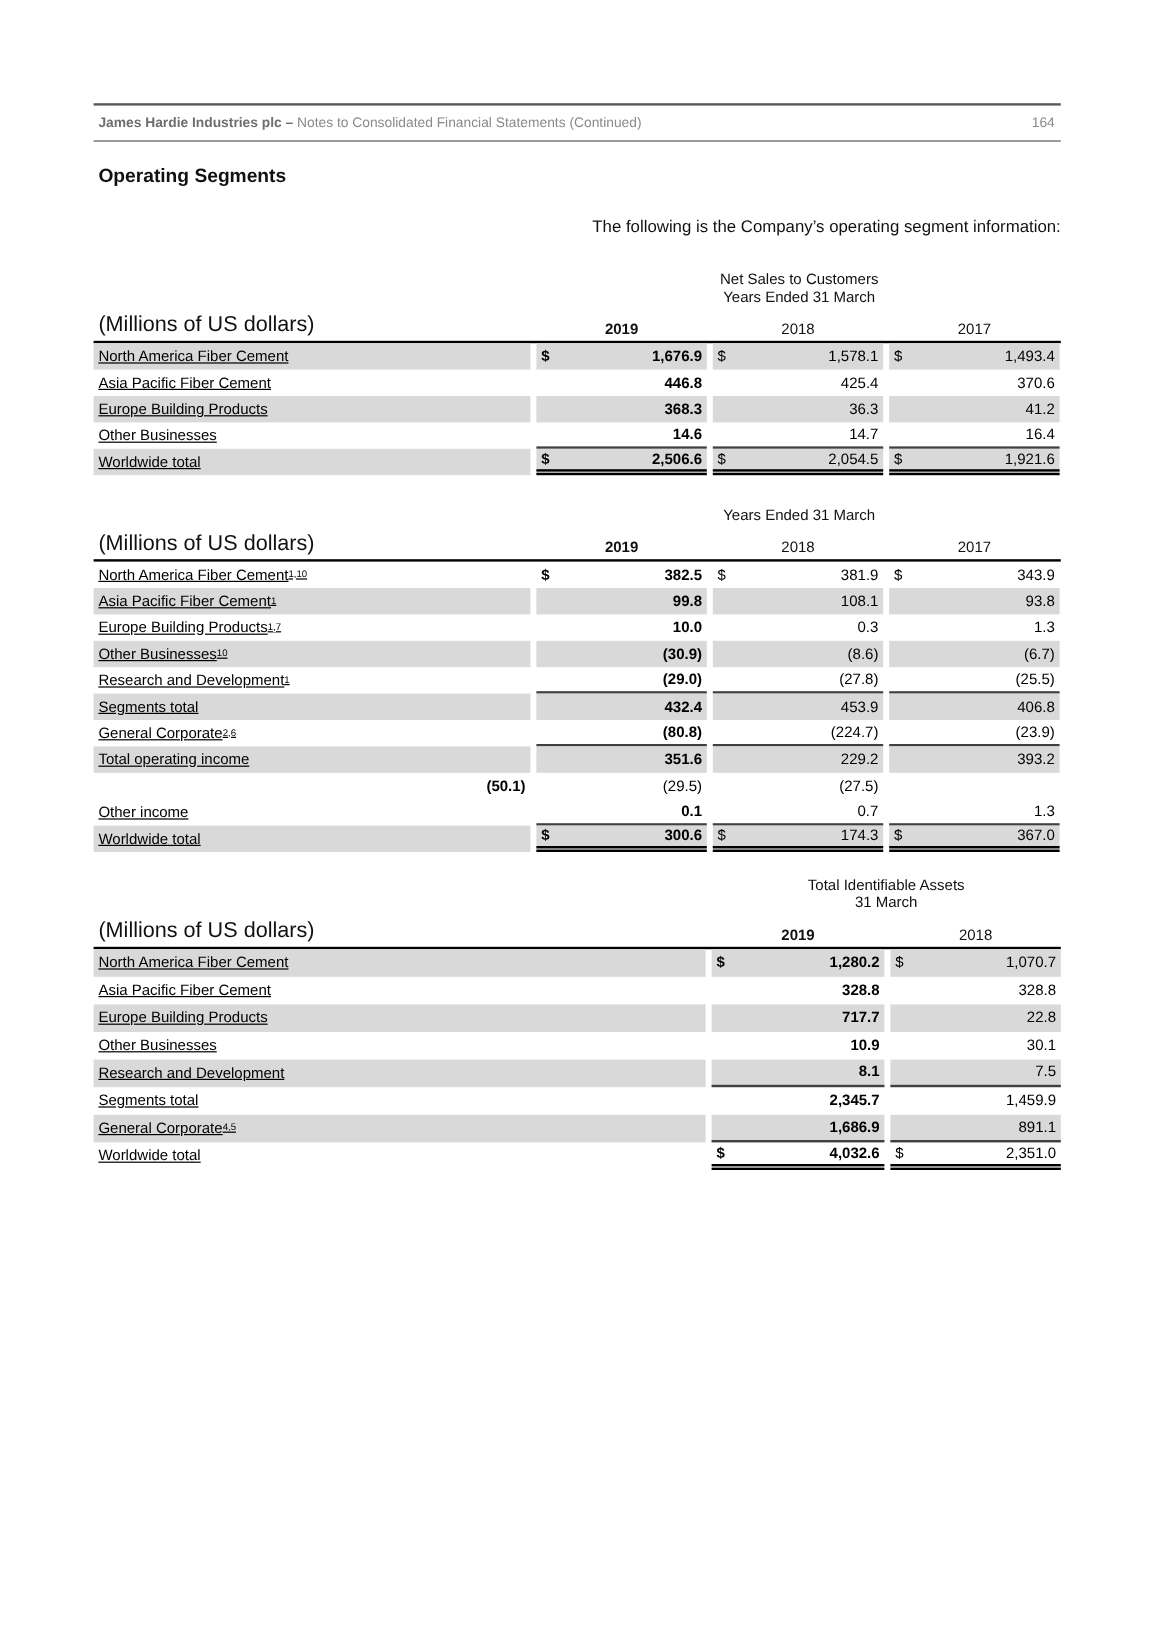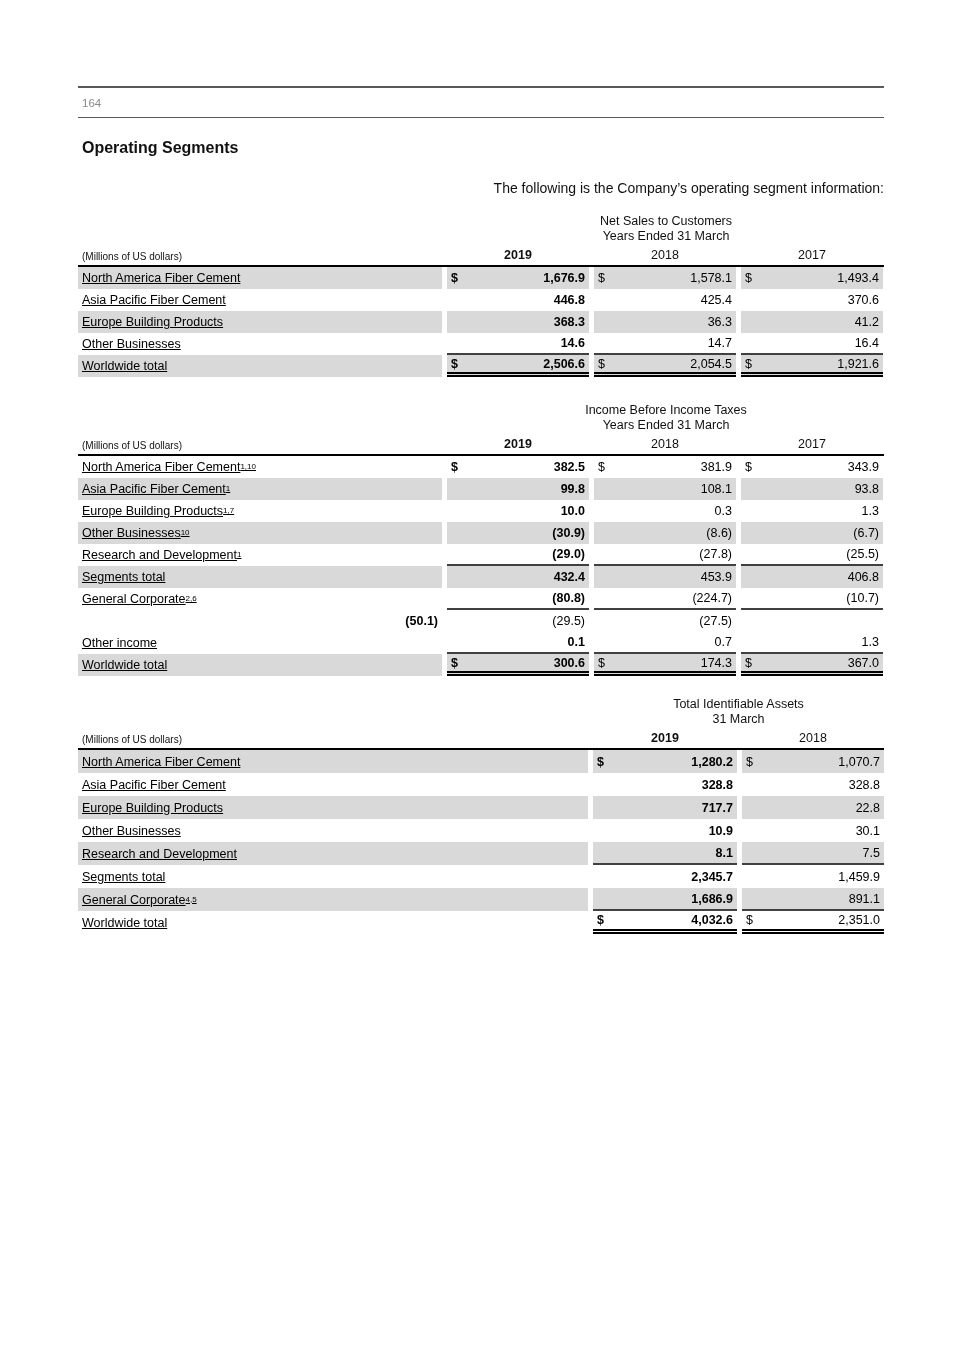--- a/index.html
+++ b/index.html
@@ -17,34 +17,34 @@
     display:flex; justify-content:space-between; align-items:center;
     height:29px; padding:0 5px 0 4px; font-size:11.5px; color:#8a8a8a;
   }
   .company { font-weight:bold; color:#6e6e6e; }
   .page-num { color:#8a8a8a; }
 
   h1.section-heading { font-size:16px; font-weight:bold; color:#111; margin:21px 0 0 4px; }
   p.intro { font-size:14px; color:#111; margin:23px 0 0 4px;text-align:right; }
 
   
-  section.fin-table { margin-top:18px; }
+  section.fin-table { margin-top:30px; }
   section.fin-table.t1 { margin-top:26px; }
   section.fin-table.t2 { margin-top:21px; }
 
   .tbl-title { text-align:center; font-size:12.5px; line-height:14.5px; color:#111; }
   .g3 .tbl-title { margin-left:370px; width:436px; }
   .g2 .tbl-title { margin-left:515px; width:291px; }
 
   .grid { display:grid; column-gap:5px; }
   .g3 .grid { grid-template-columns:364px 142px 142px 142px; }
   .g2 .grid { grid-template-columns:510px 144px 142px; }
 
   .tbl-head { border-bottom:2.5px solid #000; align-items:end; padding-bottom:3px; margin-top:5px; }
-  .unit-label { font-size:10px; padding-left:4px; color:#111; }
+  .unit-label { font-size:18px; padding-left:4px; color:#111; }
   .year { font-size:12.5px; text-align:center; color:#111; }
   .year.bold { font-weight:bold; }
 
   .cell { height:22px; display:flex; align-items:center; font-size:12.5px; }
   .g2 .cell { height:23px; }
   .row.shaded .cell { background:#d9d9d9; }
   .label-cell { padding-left:4px;text-decoration:underline; }
   .num-cell { justify-content:space-between; padding:0 4px; }
   .num-cell.bold { font-weight:bold; }
   .num-cell.rule-below { border-bottom:2px solid #404040; }
@@ -53,20 +53,24 @@
 </style>
 </head>
 <body>
 
 <div class="page">
   <div class="content">
 
     <div class="doc-header">
       <div class="rule-top"></div>
       <div class="doc-header-row">
+        <div>
+          <span class="company">James Hardie Industries plc –</span>
+          <span class="subtitle">Notes to Consolidated Financial Statements (Continued)</span>
+        </div>
         <span class="page-num">164</span>
       </div>
       <div class="rule-bottom"></div>
     </div>
 
     <h1 class="section-heading">Operating Segments</h1>
     <p class="intro">The following is the Company’s operating segment information:</p>
 
     <div id="tables">
         <section class="fin-table t0 g3">
@@ -161,21 +165,20 @@
               <span class="val">2,054.5</span>
             </div>
             <div class="cell num-cell dbl-below">
               <span class="cur">$</span>
               <span class="val">1,921.6</span>
             </div>
           </div>
         </section>
         <section class="fin-table t1 g3">
           <div class="tbl-title">
-            <div>Income Before Income Taxes</div>
             <div>Years Ended 31 March</div>
           </div>
           <div class="grid tbl-head">
             <div class="unit-label">(Millions of US dollars)</div>
             <div class="year bold">2019</div>
             <div class="year">2018</div>
             <div class="year">2017</div>
           </div>
           <div class="grid row">
             <div class="cell label-cell">
@@ -292,21 +295,38 @@
             <div class="cell num-cell bold rule-below">
               <span class="cur"></span>
               <span class="val">(80.8)</span>
             </div>
             <div class="cell num-cell rule-below">
               <span class="cur"></span>
               <span class="val">(224.7)</span>
             </div>
             <div class="cell num-cell rule-below">
               <span class="cur"></span>
-              <span class="val">(10.7)</span>
+              <span class="val">(23.9)</span>
+            </div>
+          </div>
+          <div class="grid row shaded">
+            <div class="cell label-cell">
+              <span>Total operating income</span>
+            </div>
+            <div class="cell num-cell bold">
+              <span class="cur"></span>
+              <span class="val">351.6</span>
+            </div>
+            <div class="cell num-cell">
+              <span class="cur"></span>
+              <span class="val">229.2</span>
+            </div>
+            <div class="cell num-cell">
+              <span class="cur"></span>
+              <span class="val">393.2</span>
             </div>
           </div>
           <div class="grid row">
             <div class="cell num-cell bold">
               <span class="cur"></span>
               <span class="val">(50.1)</span>
             </div>
             <div class="cell num-cell">
               <span class="cur"></span>
               <span class="val">(29.5)</span>

